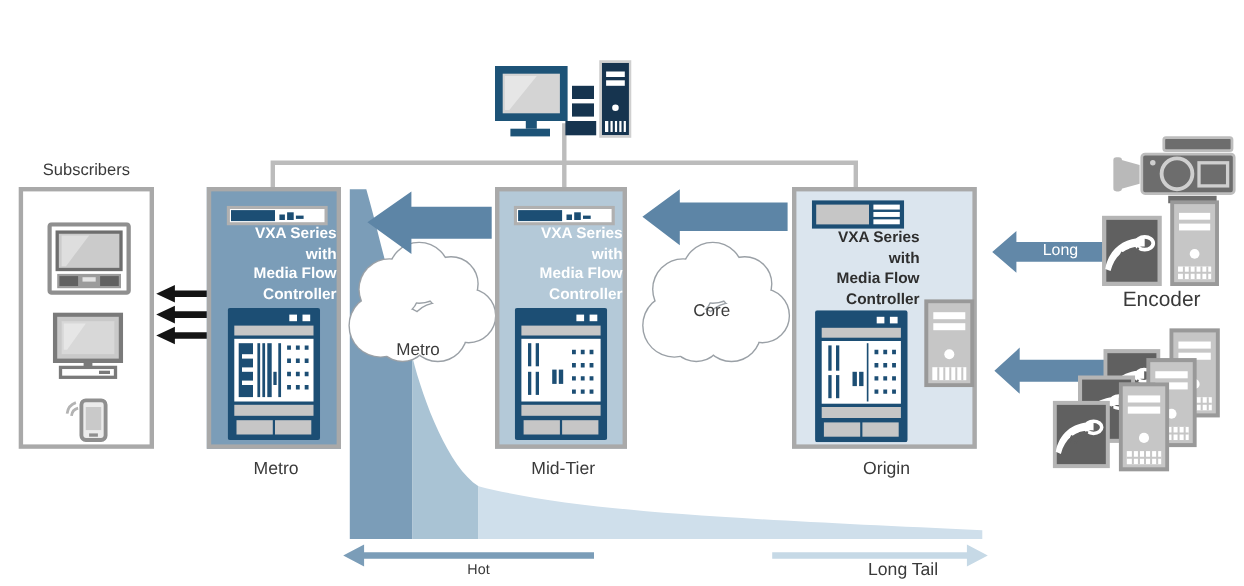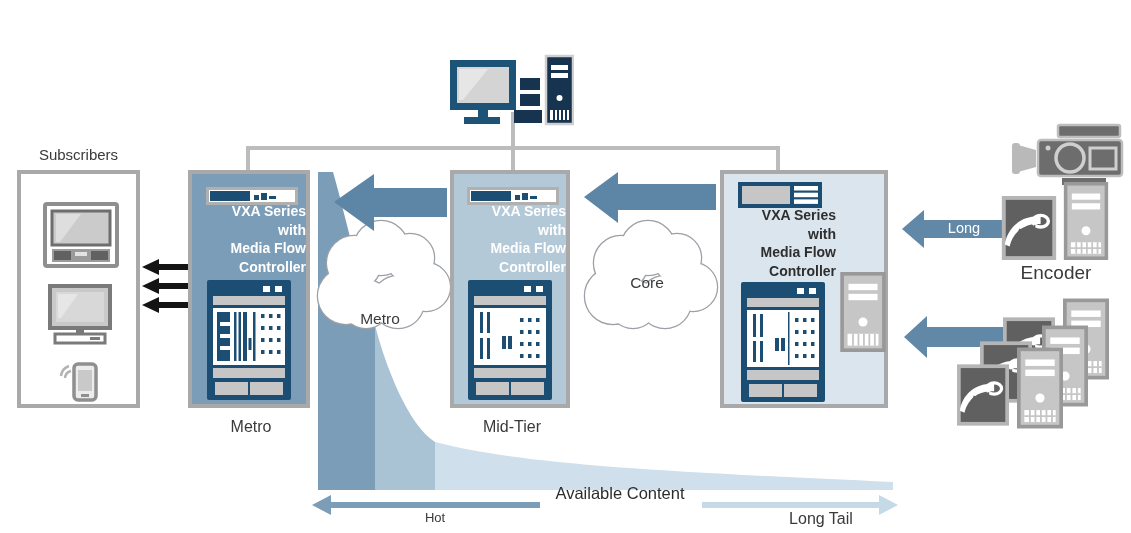--- a/index.html
+++ b/index.html
@@ -334,19 +334,19 @@
     <ellipse cx="40" cy="26" rx="8" ry="6" fill="none" stroke="#fff" stroke-width="3.5"></ellipse>
     <path d="M8,52 C12,36 24,28 40,29 L40,21 C20,20 6,32 3,50 Z" fill="#fff"></path>
     <path d="M13,48 L19,34 M22,42 L27,31 M31,38 L34,30" stroke="#606060" stroke-width="2"></path>
   </svg>
 
   <div class="lbl ctr" id="lbl-subscribers">Subscribers</div>
   <div class="lbl ctr" id="lbl-metro">Metro</div>
   <div class="lbl ctr" id="lbl-core">Core</div>
   <div class="lbl ctr caption" id="lbl-edge">Metro</div>
   <div class="lbl ctr caption" id="lbl-midtier">Mid-Tier</div>
+  <div class="lbl ctr caption" id="lbl-origin">Origin</div>
   <div class="lbl ctr" id="lbl-live">Long</div>
   <div class="lbl ctr" id="lbl-encoder">Encoder</div>
-  <div class="lbl ctr" id="lbl-avail">Available Content</div>
   <div class="lbl ctr" id="lbl-hot">Hot</div>
   <div class="lbl ctr" id="lbl-longtail">Long Tail</div>
 
 </div>
 
 </body></html>

